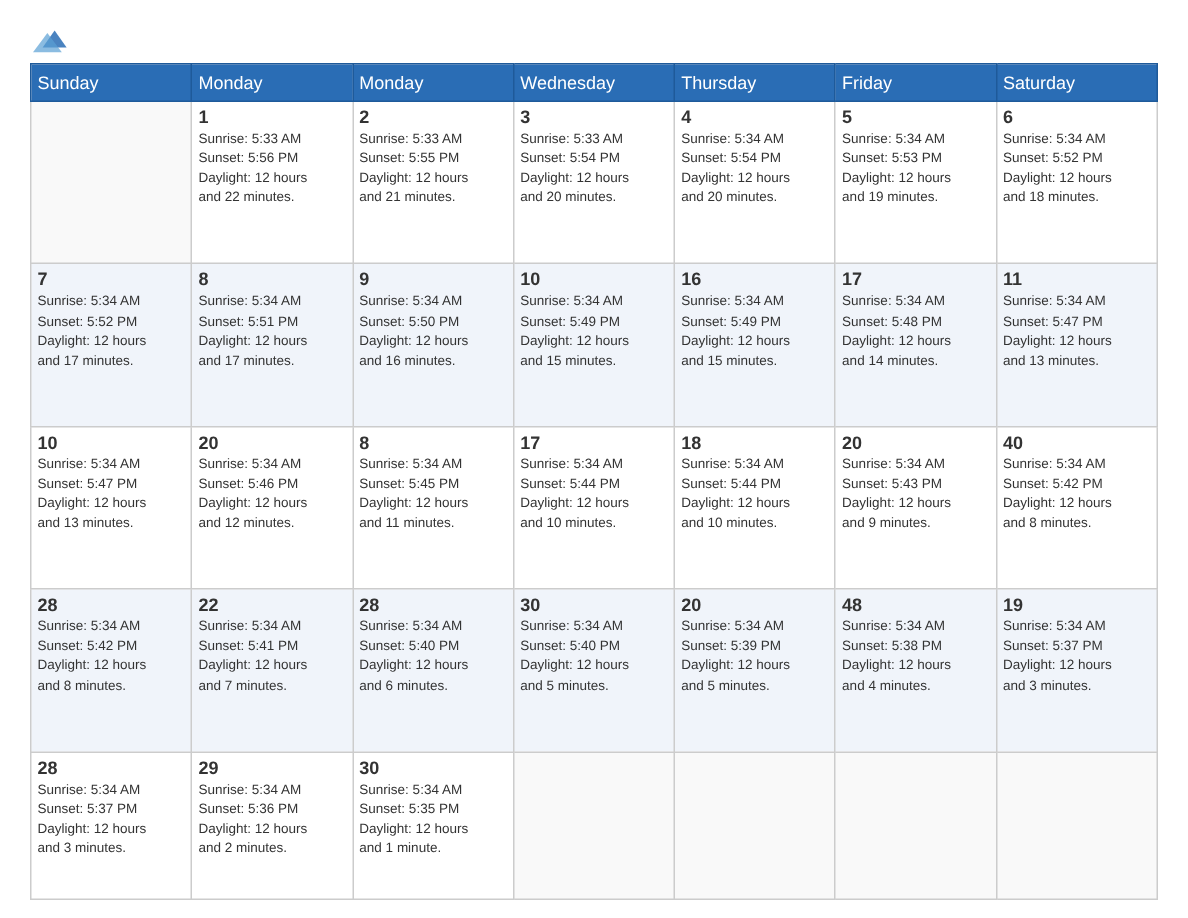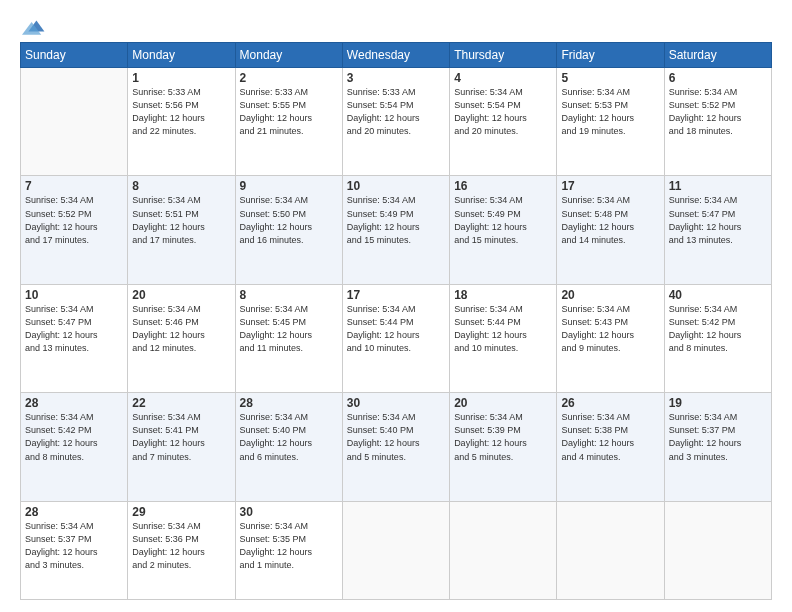--- a/index.html
+++ b/index.html
@@ -311,21 +311,21 @@
 and 5 minutes.</div>
           </td>
           <td>
             <span class="day-num">20</span>
             <div class="day-info" style="white-space: pre-line;">Sunrise: 5:34 AM
 Sunset: 5:39 PM
 Daylight: 12 hours
 and 5 minutes.</div>
           </td>
           <td>
-            <span class="day-num">26</span>
+            <span class="day-num">48</span>
             <div class="day-info" style="white-space: pre-line;">Sunrise: 5:34 AM
 Sunset: 5:38 PM
 Daylight: 12 hours
 and 4 minutes.</div>
           </td>
           <td>
             <span class="day-num">19</span>
             <div class="day-info" style="white-space: pre-line;">Sunrise: 5:34 AM
 Sunset: 5:37 PM
 Daylight: 12 hours

